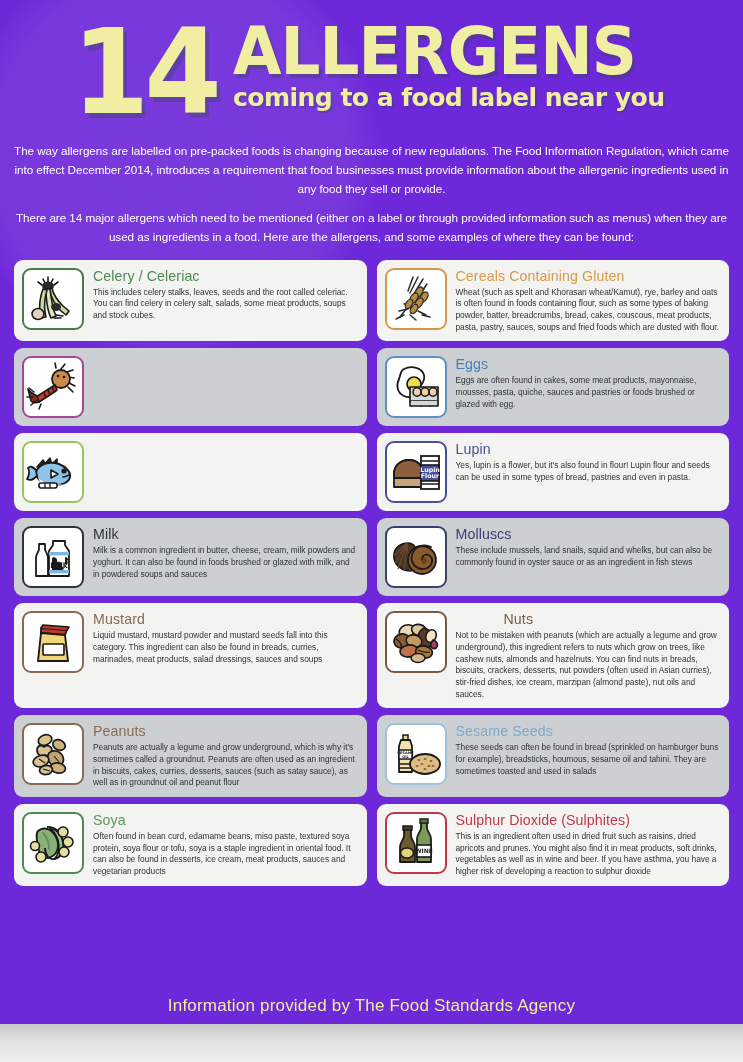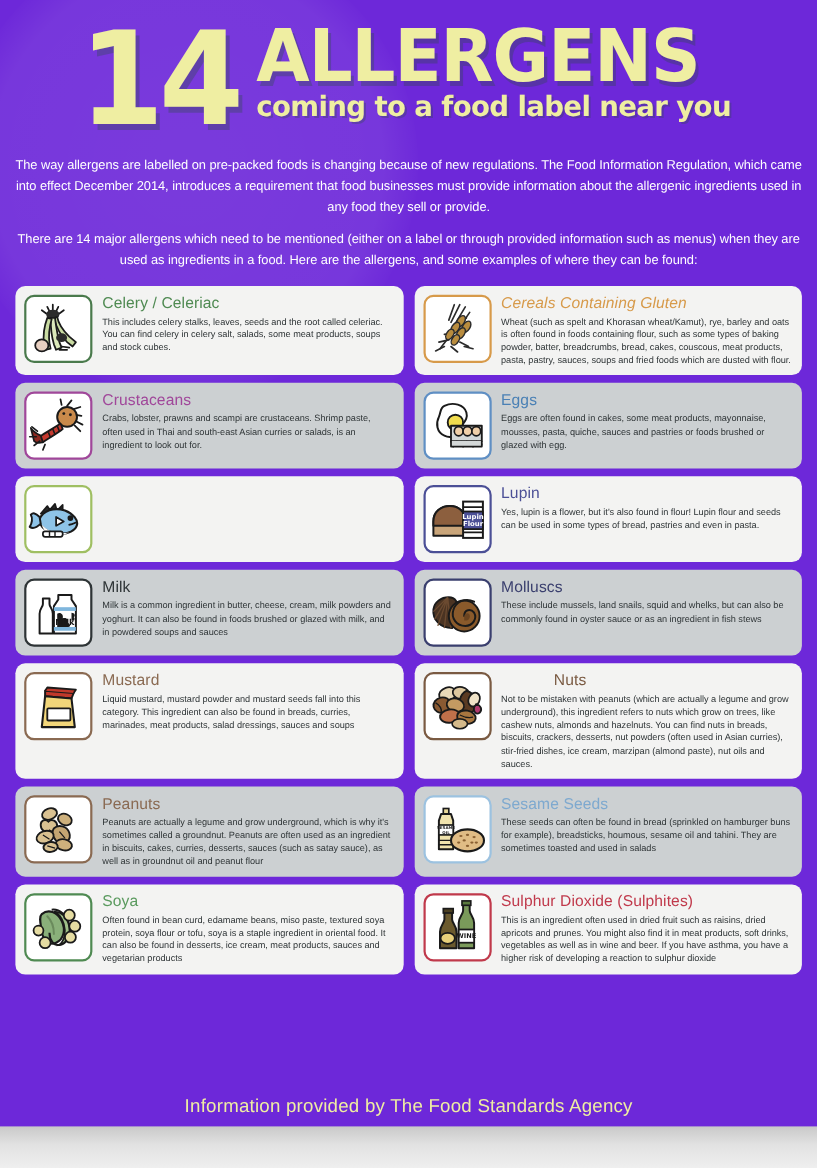--- a/index.html
+++ b/index.html
@@ -221,21 +221,21 @@
       <ellipse cx="31" cy="32" rx="3.3" ry="5.6" transform="rotate(32 31 32)"></ellipse>
       <ellipse cx="21" cy="33" rx="3.1" ry="5.2" transform="rotate(32 21 33)"></ellipse>
       <ellipse cx="26" cy="38" rx="3.1" ry="5.2" transform="rotate(32 26 38)"></ellipse>
     </g>
     <g stroke="#2b2b2b" stroke-width="1.5" stroke-linecap="round" fill="none">
       <path d="M30 40 L38 44 M34 44 L42 46 M22 44 L28 49"></path>
     </g>
   </svg>
         </div>
         <div class="card-body">
-          <div class="card-title" style="color: rgb(215, 154, 74); font-style: italic;">Cereals Containing Gluten</div>
+          <div class="card-title" style="color: rgb(215, 154, 74);">Cereals Containing Gluten</div>
           <div class="card-desc">Wheat (such as spelt and Khorasan wheat/Kamut), rye, barley and oats is often found in foods containing flour, such as some types of baking powder, batter, breadcrumbs, bread, cakes, couscous, meat products, pasta, pastry, sauces, soups and fried foods which are dusted with flour.</div>
         </div>
       </div>
       <div class="card grey">
         <div class="icon-box" style="border-color: rgb(160, 71, 154);">
           <svg width="56" height="56" viewBox="0 0 56 56">
     <g stroke="#1a1a1a" stroke-width="1.6" stroke-linecap="round" fill="none">
       <path d="M36 10 L40 5 M42 13 L48 11 M43 18 L49 19 M31 9 L30 4"></path>
     </g>
     <ellipse cx="36" cy="20" rx="9" ry="9" fill="#c98a4b" stroke="#1a1a1a" stroke-width="1.8"></ellipse>
@@ -246,24 +246,20 @@
     </g>
     <path d="M30 26 C24 30 17 34 11 38 L14 43 C20 39 27 35 32 31 Z" fill="#c5392f" stroke="#1a1a1a" stroke-width="1.7" stroke-linejoin="round"></path>
     <g stroke="#1a1a1a" stroke-width="1.5">
       <path d="M27 28 L29 33 M23 31 L25 36 M19 34 L21 39"></path>
     </g>
     <path d="M12 37 C8 35 5 33 3 30 L6 42 C8 44 11 44 14 43 Z" fill="#8f2a22" stroke="#1a1a1a" stroke-width="1.6" stroke-linejoin="round"></path>
     <g stroke="#1a1a1a" stroke-width="1.5" stroke-linecap="round" fill="none">
       <path d="M9 33 L4 29 M8 38 L2 38 M11 42 L6 46 M16 45 L14 50"></path>
     </g>
   </svg>
-        </div>
-        <div class="card-body">
-          <div class="card-title" style="color: rgb(160, 71, 154);">Crustaceans</div>
-          <div class="card-desc">Crabs, lobster, prawns and scampi are crustaceans. Shrimp paste, often used in Thai and south-east Asian curries or salads, is an ingredient to look out for.</div>
         </div>
       </div>
       <div class="card grey">
         <div class="icon-box" style="border-color: rgb(95, 143, 196);">
           <svg width="56" height="56" viewBox="0 0 56 56">
     <path d="M16 10 C24 6 34 9 36 16 C38 23 32 26 30 31 C28 37 22 40 16 37 C9 34 8 26 11 20 C13 15 12 12 16 10 Z" fill="#ffffff" stroke="#1a1a1a" stroke-width="1.8" stroke-linejoin="round"></path>
     <circle cx="26" cy="25" r="7" fill="#f2dd4e" stroke="#1a1a1a" stroke-width="1.7"></circle>
     <path d="M22 28 L50 28 L50 42 L22 42 Z" fill="#d4d8d8" stroke="#1a1a1a" stroke-width="1.7" stroke-linejoin="round"></path>
     <g fill="#f0cfa8" stroke="#1a1a1a" stroke-width="1.5">
       <ellipse cx="29" cy="33" rx="4" ry="4.2"></ellipse>

